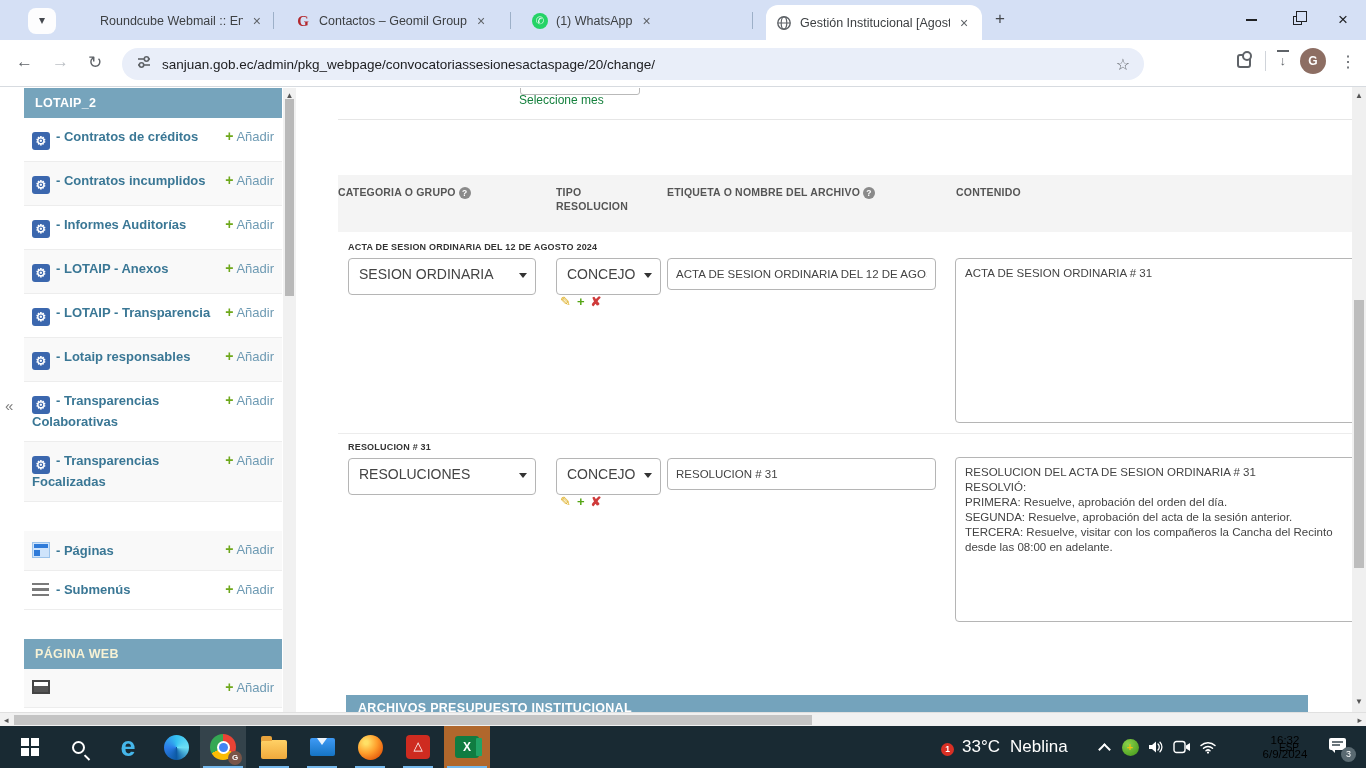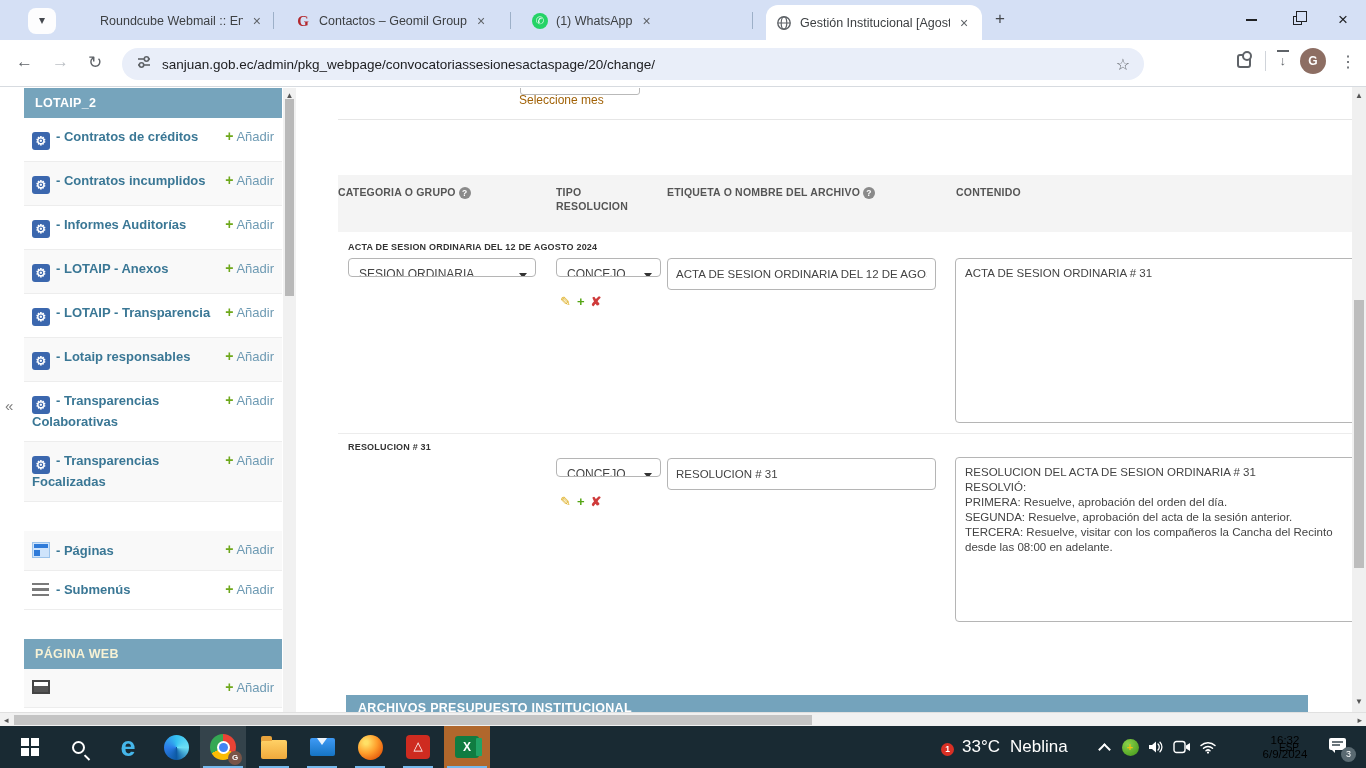--- a/index.html
+++ b/index.html
@@ -68,31 +68,31 @@
   .sb-gap { height:29px; background:#fff; }
 
   
   .sb-scroll { position:absolute; left:283px; top:1px; width:13px; height:624px; background:#f1f1f1; }
   .sb-scroll .thumb { position:absolute; left:2px; top:11px; width:9px; height:197px; background:#b9b9b9; }
   .arrow { position:absolute; color:#555; font-size:8px; width:100%; text-align:center; }
 
   
   .main { position:absolute; left:338px; top:1px; width:1014px; height:624px; background:#fff; overflow:hidden; }
   .month-sel { position:absolute; left:182px; top:-8px; width:120px; height:15px; background:#fff; border:1px solid #b9b9b9; border-radius:3px; }
-  .month-hint { position:absolute; left:181px; top:5px; font-size:12px; color:#a16207; }
+  .month-hint { position:absolute; left:181px; top:5px; font-size:12px; color:#15803d; }
   .hr1 { position:absolute; left:0; top:31px; width:1014px; height:1px; background:#e6e6e6; }
   .secbar { position:absolute; left:8px; width:962px; height:27px; background:#74a3bc; color:#fff;
             font-size:12.5px; font-weight:bold; letter-spacing:.3px; line-height:27px; padding-left:12px; }
   .colband { position:absolute; left:0; top:87px; width:1014px; height:57px; background:#f4f4f4; }
   .collabel { position:absolute; top:10px; font-size:10.5px; font-weight:bold; color:#555; letter-spacing:.2px; line-height:14px; }
   .help { display:inline-block; width:12px; height:12px; border-radius:50%; background:#8a8a8a; color:#fff; font-size:8.5px;
           text-align:center; line-height:12px; vertical-align:0px; margin-left:3px; font-weight:bold; }
   .grouplabel { position:absolute; left:10px; font-size:9px; font-weight:bold; color:#333; letter-spacing:.2px; }
-  .sel { position:absolute; height:19px; background:#fff; border:1px solid #b5b5b5; border-radius:4px;
-         font-size:12px; color:#444; line-height:31px; padding:0 22px 0 10px; white-space:nowrap; overflow:hidden; }
+  .sel { position:absolute; height:37px; background:#fff; border:1px solid #b5b5b5; border-radius:4px;
+         font-size:14px; color:#444; line-height:31px; padding:0 22px 0 10px; white-space:nowrap; overflow:hidden; }
   .sel .chev { position:absolute; right:8px; top:14px; width:0; height:0; border-left:4.5px solid transparent;
                border-right:4.5px solid transparent; border-top:5.5px solid #333; }
   .tinput { position:absolute; height:32px; background:#fff; border:1px solid #b5b5b5; border-radius:4px;
             font-size:11.5px; color:#444; padding:0 8px; font-family:"Liberation Sans",sans-serif; width:269px; }
   .tarea { position:absolute; left:617px; width:440px; height:165px; background:#fff; border:1px solid #b5b5b5; border-radius:4px;
            font-size:11.5px; color:#444; padding:7px 9px; white-space:pre-wrap; line-height:15px; overflow:hidden; }
   .rowicons { position:absolute; font-size:13px; letter-spacing:6px; }
   .rowicons .edit { color:#dba811; } .rowicons .add { color:#55a514; font-weight:bold; } .rowicons .del { color:#cf3b3b; font-weight:bold; }
   .hr2 { position:absolute; left:0; width:1014px; height:1px; background:#ececec; }
   .addrow { position:absolute; left:0; top:546px; width:1014px; height:31px; background:#f7f7f7;
@@ -310,20 +310,21 @@
       <div class="sel" style="left:218px;top:170px;width:105px;"><span>CONCEJO</span><span class="chev"></span></div>
       <div class="rowicons" style="left:222px;top:206px;">
         <span class="edit">✎</span><span class="add">+</span><span class="del">✘</span>
       </div>
       <input class="tinput" style="left: 329px; top: 170px;" readonly="" value="ACTA DE SESION ORDINARIA DEL 12 DE AGOSTO 2024">
       <div class="tarea" style="top:170px;">ACTA DE SESION ORDINARIA # 31</div>
 
       <div class="hr2" style="top:345px;"></div>
 
       <div class="grouplabel" style="top:354px;">RESOLUCION # 31</div>
+      <div class="sel" style="left:10px;top:370px;width:188px;"><span>RESOLUCIONES</span><span class="chev"></span></div>
       <div class="sel" style="left:218px;top:370px;width:105px;"><span>CONCEJO</span><span class="chev"></span></div>
       <div class="rowicons" style="left:222px;top:406px;">
         <span class="edit">✎</span><span class="add">+</span><span class="del">✘</span>
       </div>
       <input class="tinput" style="left: 329px; top: 370px;" readonly="" value="RESOLUCION # 31">
       <div class="tarea" style="top:369px;">RESOLUCION DEL ACTA DE SESION ORDINARIA # 31
 RESOLVIÓ:
 PRIMERA: Resuelve, aprobación del orden del día.
 SEGUNDA: Resuelve, aprobación del acta de la sesión anterior.
 TERCERA: Resuelve, visitar con los compañeros la Cancha del Recinto

